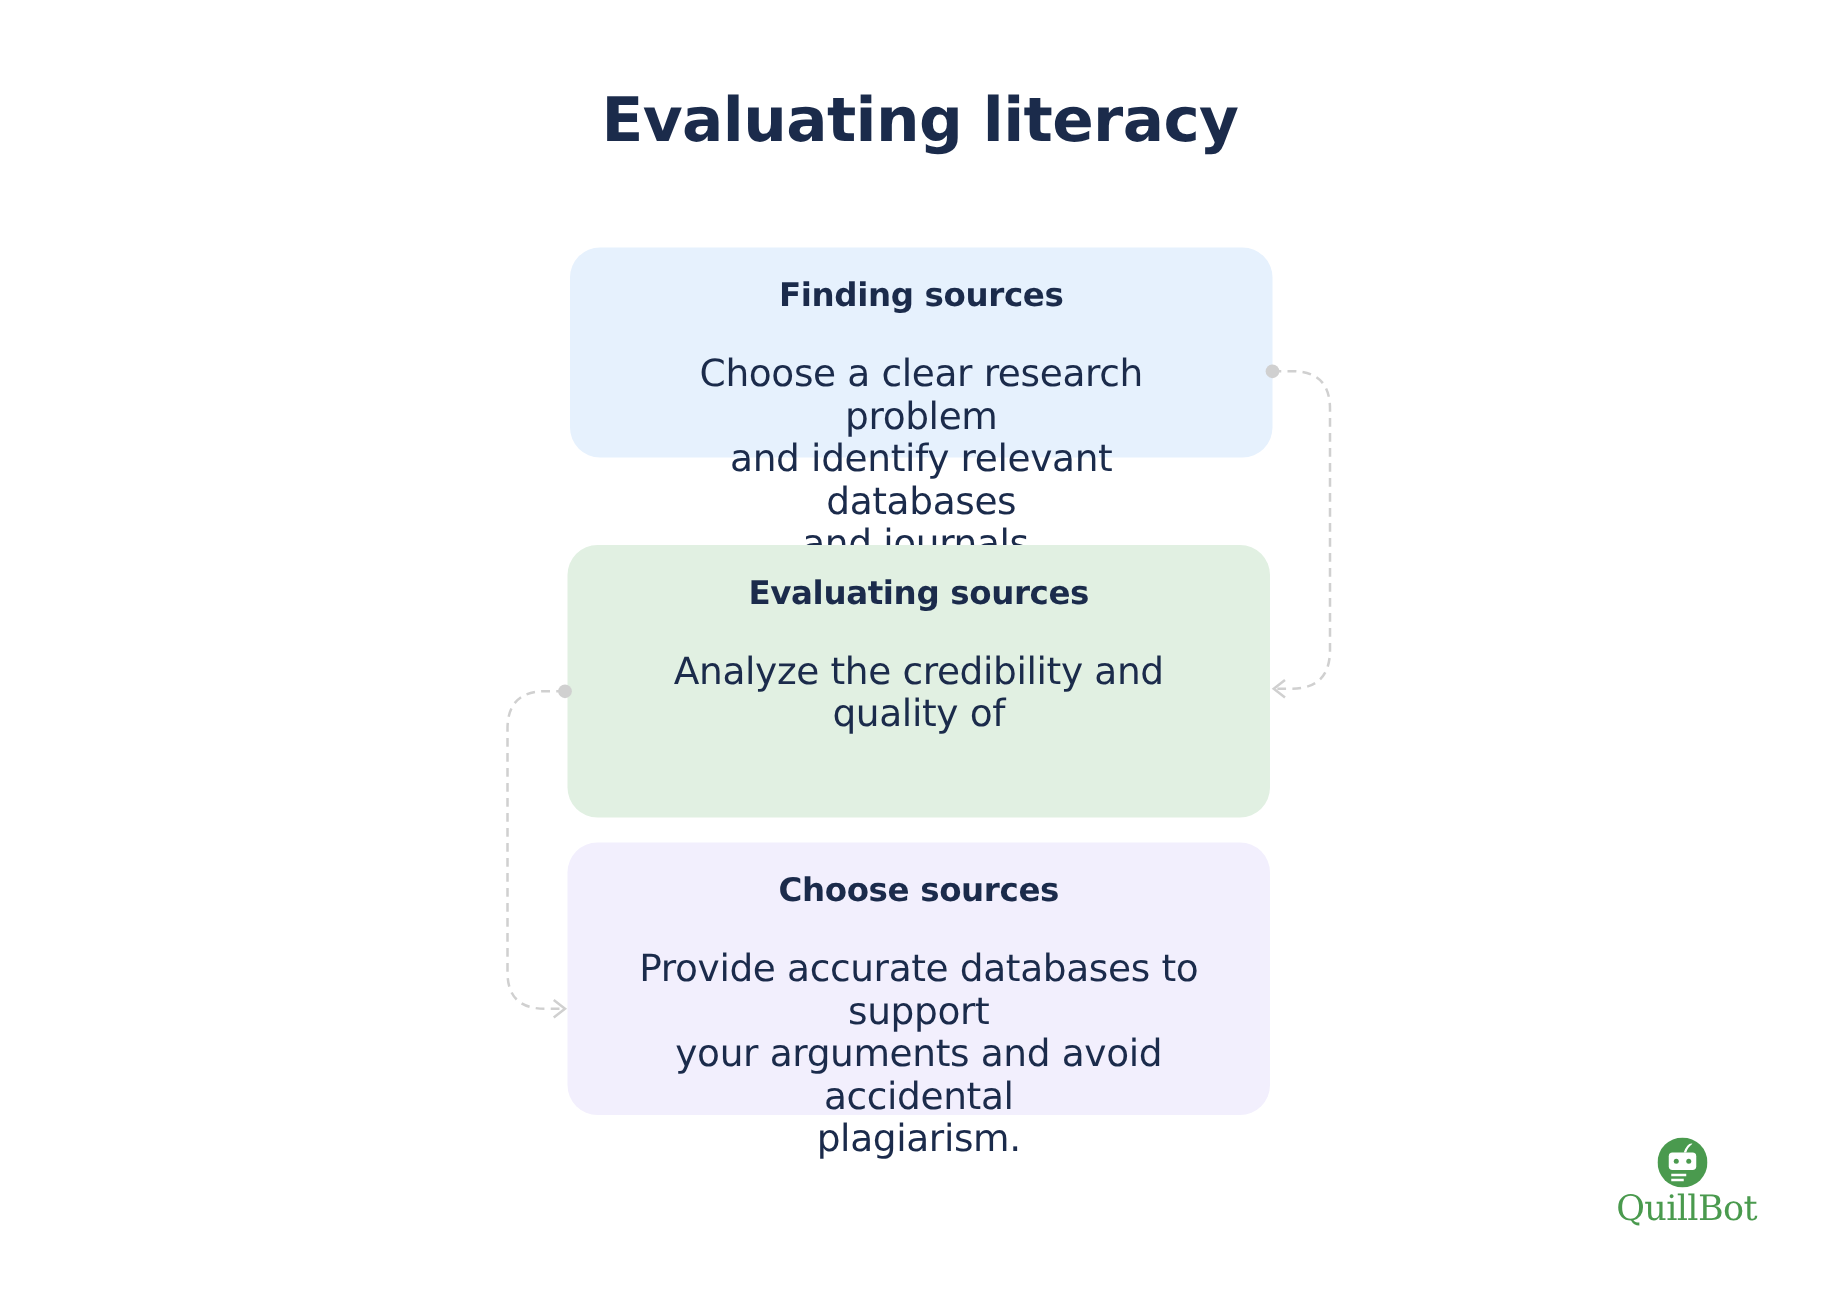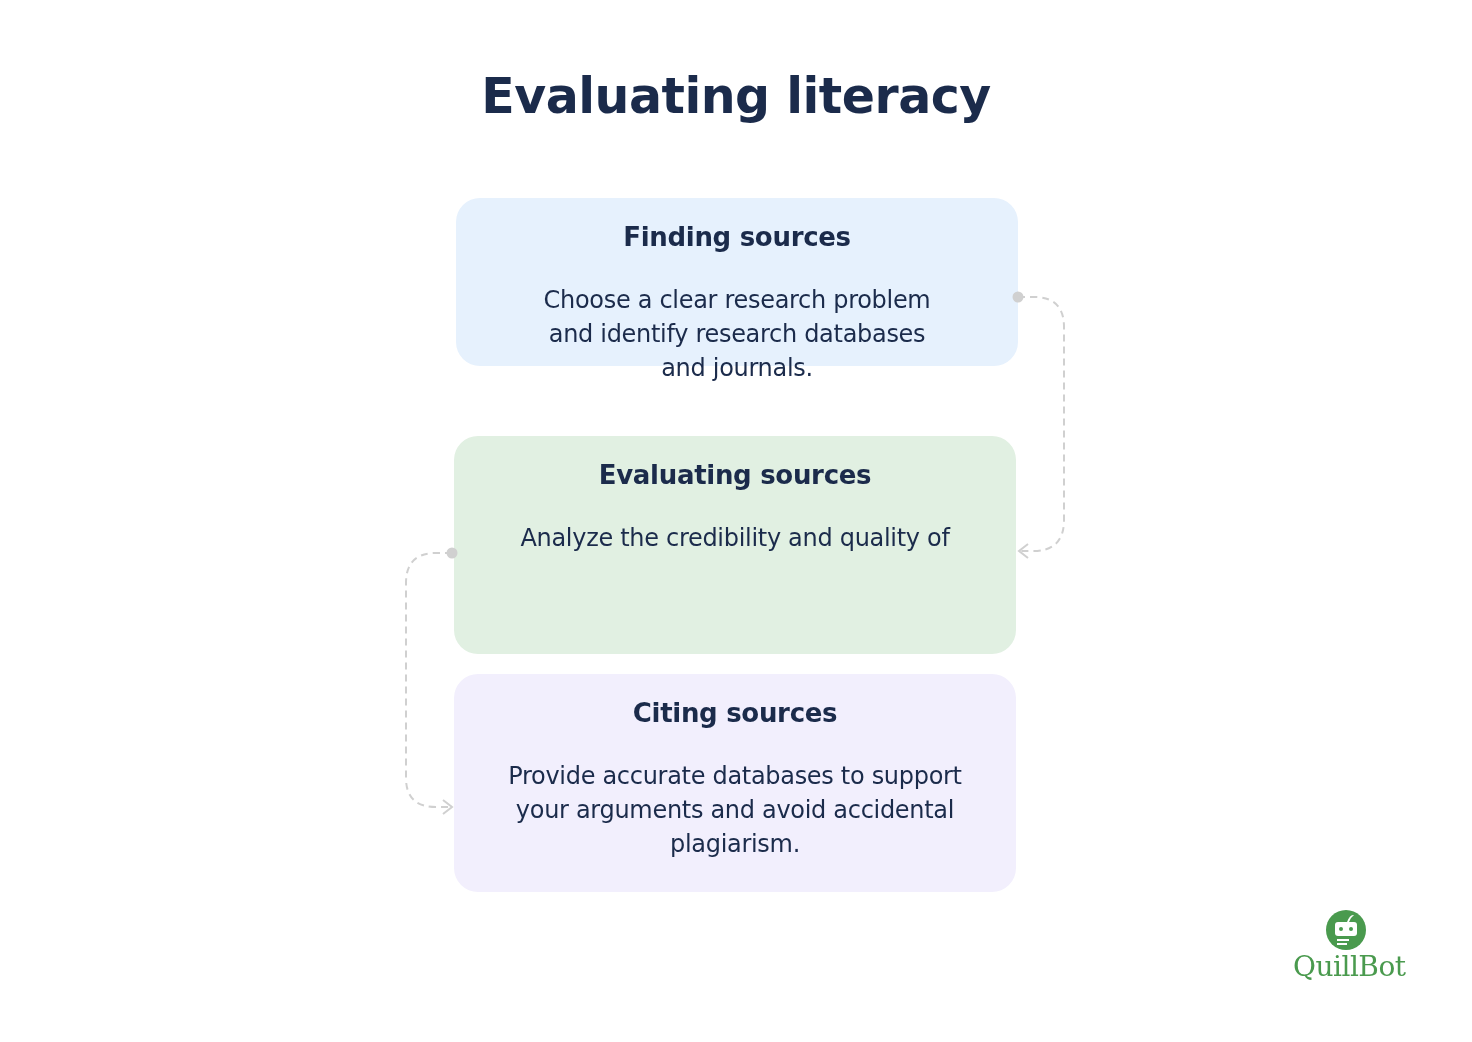--- a/index.html
+++ b/index.html
@@ -2,42 +2,42 @@
 <html><head>
   <meta charset="utf-8">
   <style>
     html, body { margin:0; padding:0; }
     body { width:1472px; height:1042px; background:#ffffff; position:relative; overflow:hidden;
       font-family:"DejaVu Sans", sans-serif; color:#1b2b4b; }
     .title { position:absolute; left:0; width:1472px; top:68px; text-align:center;
       font-size:49px; font-weight:bold; color:#1b2b4b; letter-spacing:-0.5px; }
     .card { position:absolute; border-radius:24px; text-align:center; box-sizing:border-box; }
     .card h2 { margin:0; position:absolute; left:0; right:0; top:24px; font-size:26px; font-weight:bold; color:#1b2b4b; letter-spacing:-0.3px; }
-    .card p { margin:0; position:absolute; left:0; right:0; top:85px; font-size:24px; line-height:34px; color:#1b2b4b; padding:0 60px; letter-spacing:-0.3px; }
+    .card p { margin:0; position:absolute; left:0; right:0; top:85px; font-size:30px; line-height:34px; color:#1b2b4b; padding:0 60px; letter-spacing:-0.3px; }
     .connectors { position:absolute; left:0; top:0; }
     .logo { position:absolute; left:1287px; top:910px; display:flex; align-items:center;flex-direction:column; }
     .logo-text { font-family:"DejaVu Serif", serif; font-size:28px; color:#4a9a4e; margin-left:6px; letter-spacing:-0.5px; }
   </style>
 </head>
 <body>
 
 <div class="title">Evaluating literacy</div>
 
 <div class="card" style="left:456px; top:198px; width:562px; height:168px; background:#e6f1fd;">
   <h2>Finding sources</h2>
-  <p><span>Choose a clear research problem</span><br><span>and identify research databases</span><br><span>and journals.</span></p>
+  <p><span>Choose a clear research problem</span><br><span>and identify relevant databases</span><br><span>and journals.</span></p>
 </div>
 
 <div class="card" style="left:454px; top:436px; width:562px; height:218px; background:#e1f0e2;padding-left:17px;">
   <h2>Evaluating sources</h2>
   <p style="padding:0 40px;"><span>Analyze the credibility and quality of</span><br><br></p>
 </div>
 
 <div class="card" style="left:454px; top:674px; width:562px; height:218px; background:#f2effd;">
-  <h2>Citing sources</h2>
+  <h2>Choose sources</h2>
   <p style="padding:0 40px;"><span>Provide accurate databases to support</span><br><span>your arguments and avoid accidental</span><br><span>plagiarism.</span></p>
 </div>
 
 <svg class="connectors" width="1472" height="1042">
   <g fill="none" stroke="#d0d0d0" stroke-width="2" stroke-dasharray="7,5">
     <path d="M1018 297 L1034 297 Q1064 297 1064 327 L1064 520 Q1064 551 1033 551 L1020 551"></path>
   </g>
   <circle cx="1018" cy="297" r="5.5" fill="#d0d0d0"></circle>
   <path d="M1028 544 L1019 551 L1028 558" fill="none" stroke="#d0d0d0" stroke-width="2"></path>
   <g fill="none" stroke="#d0d0d0" stroke-width="2" stroke-dasharray="7,5">

